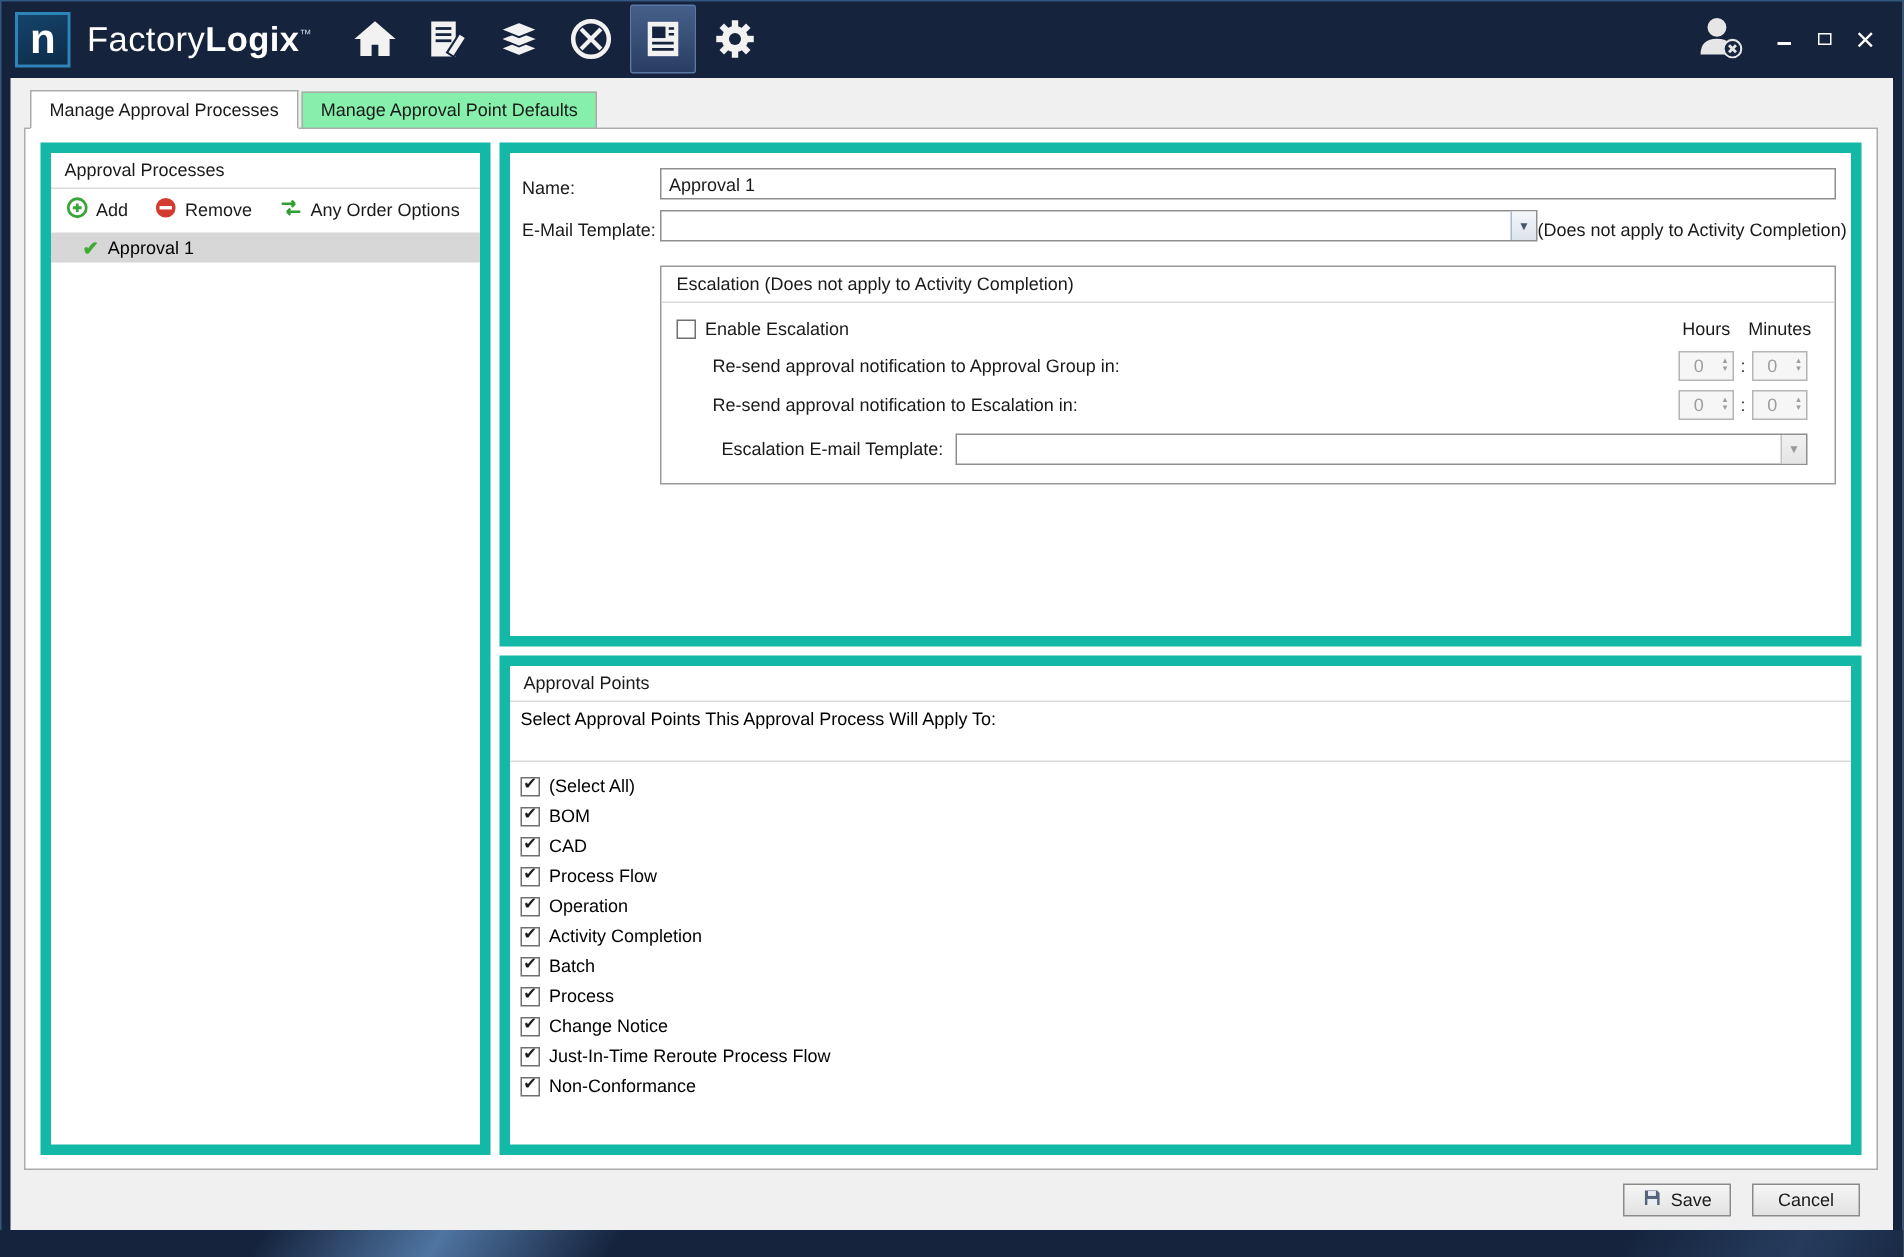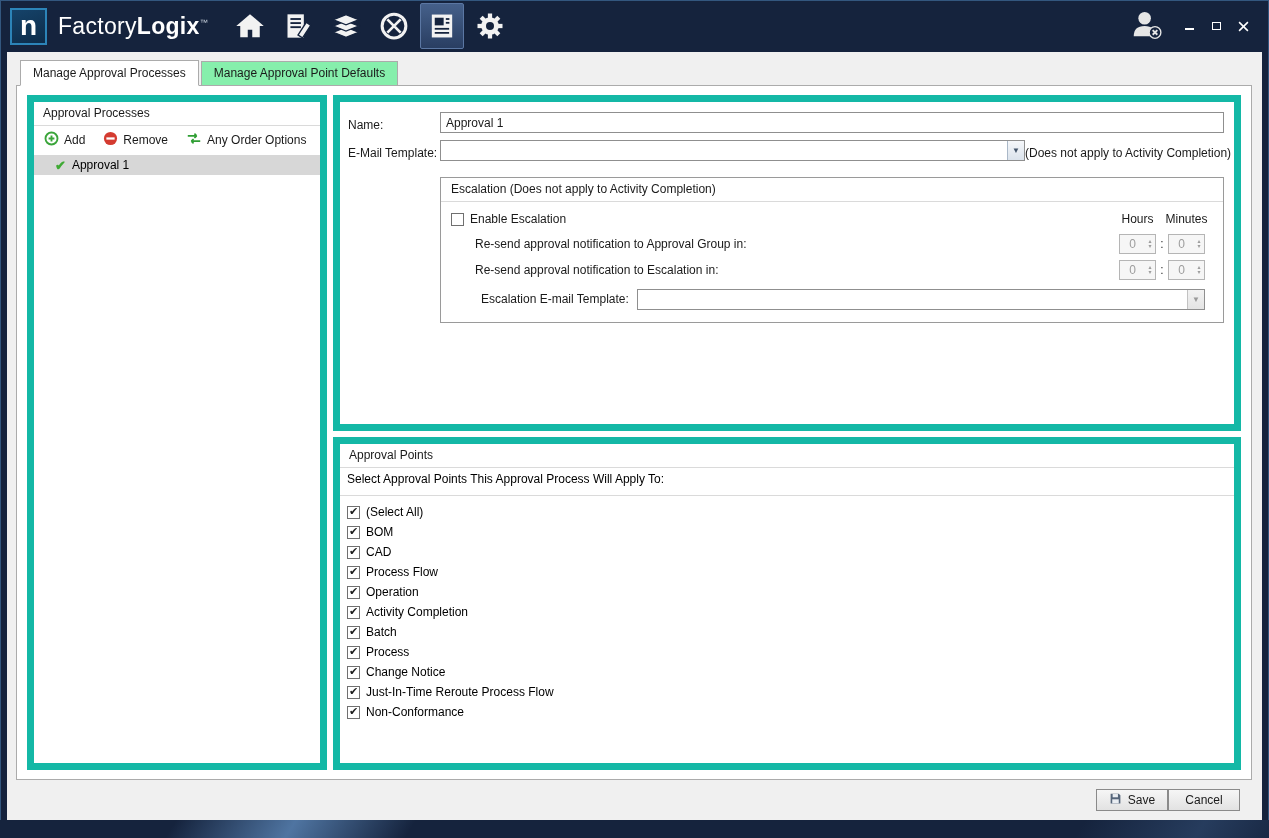--- a/index.html
+++ b/index.html
@@ -80,26 +80,26 @@
   .esc-template-label { margin-left:30px; margin-right:8px; white-space:nowrap; }
   .esc-combo { flex:1; }
 
   
   .cb { width:13px; height:13px; border:1px solid #707070; background:#fff; display:inline-flex; align-items:center; justify-content:center; flex:none; cursor:pointer; }
   .cb .tick { display:none; font-size:11px; line-height:1; color:#1c1c1c; margin-top:-1px; }
   .cb.checked .tick { display:block; }
 
   
   .points-panel { flex:1; }
-  .points-subtitle { font-size:12px; padding:4px 7px 9px; border-bottom:1px solid #dadada; flex:none; }
+  .points-subtitle { font-size:12px; padding:4px 7px 21px; border-bottom:1px solid #dadada; flex:none; }
   .points-list { flex:1; overflow:auto; padding:6px 7px; font-size:12px; }
   .cb-row { display:flex; align-items:center; gap:6px; height:20px; }
 
   
-  .footer { height:40px; flex:none; display:flex; align-items:center; justify-content:flex-end; padding-right:22px;padding-left:13px; }
+  .footer { height:40px; flex:none; display:flex; align-items:center; justify-content:flex-end; gap:14px; padding-right:22px;padding-left:13px; }
   .btn { min-width:72px; height:22px; font-size:12px; color:#1a1a1a; border:1px solid #8a8a8a; background:linear-gradient(#f6f6f6,#e2e2e2); display:inline-flex; align-items:center; justify-content:center; gap:6px; font-family:inherit; cursor:pointer; padding:0 10px; }
 
   
   .bottom-strip { position:absolute; left:0; right:0; bottom:0; height:18px; background:#15233d; overflow:hidden; }
   .streak { position:absolute; top:-12px; left:170px; width:240px; height:44px; transform:skewX(-32deg);
     background:linear-gradient(90deg, rgba(96,146,200,0) 0%, rgba(110,160,215,0.65) 50%, rgba(96,146,200,0) 100%); }
   .streak2 { position:absolute; top:-12px; right:-30px; width:220px; height:44px; transform:skewX(-32deg);
     background:linear-gradient(90deg, rgba(96,146,200,0) 0%, rgba(90,135,190,0.25) 55%, rgba(96,146,200,0) 100%); }
 </style>
 </head>

